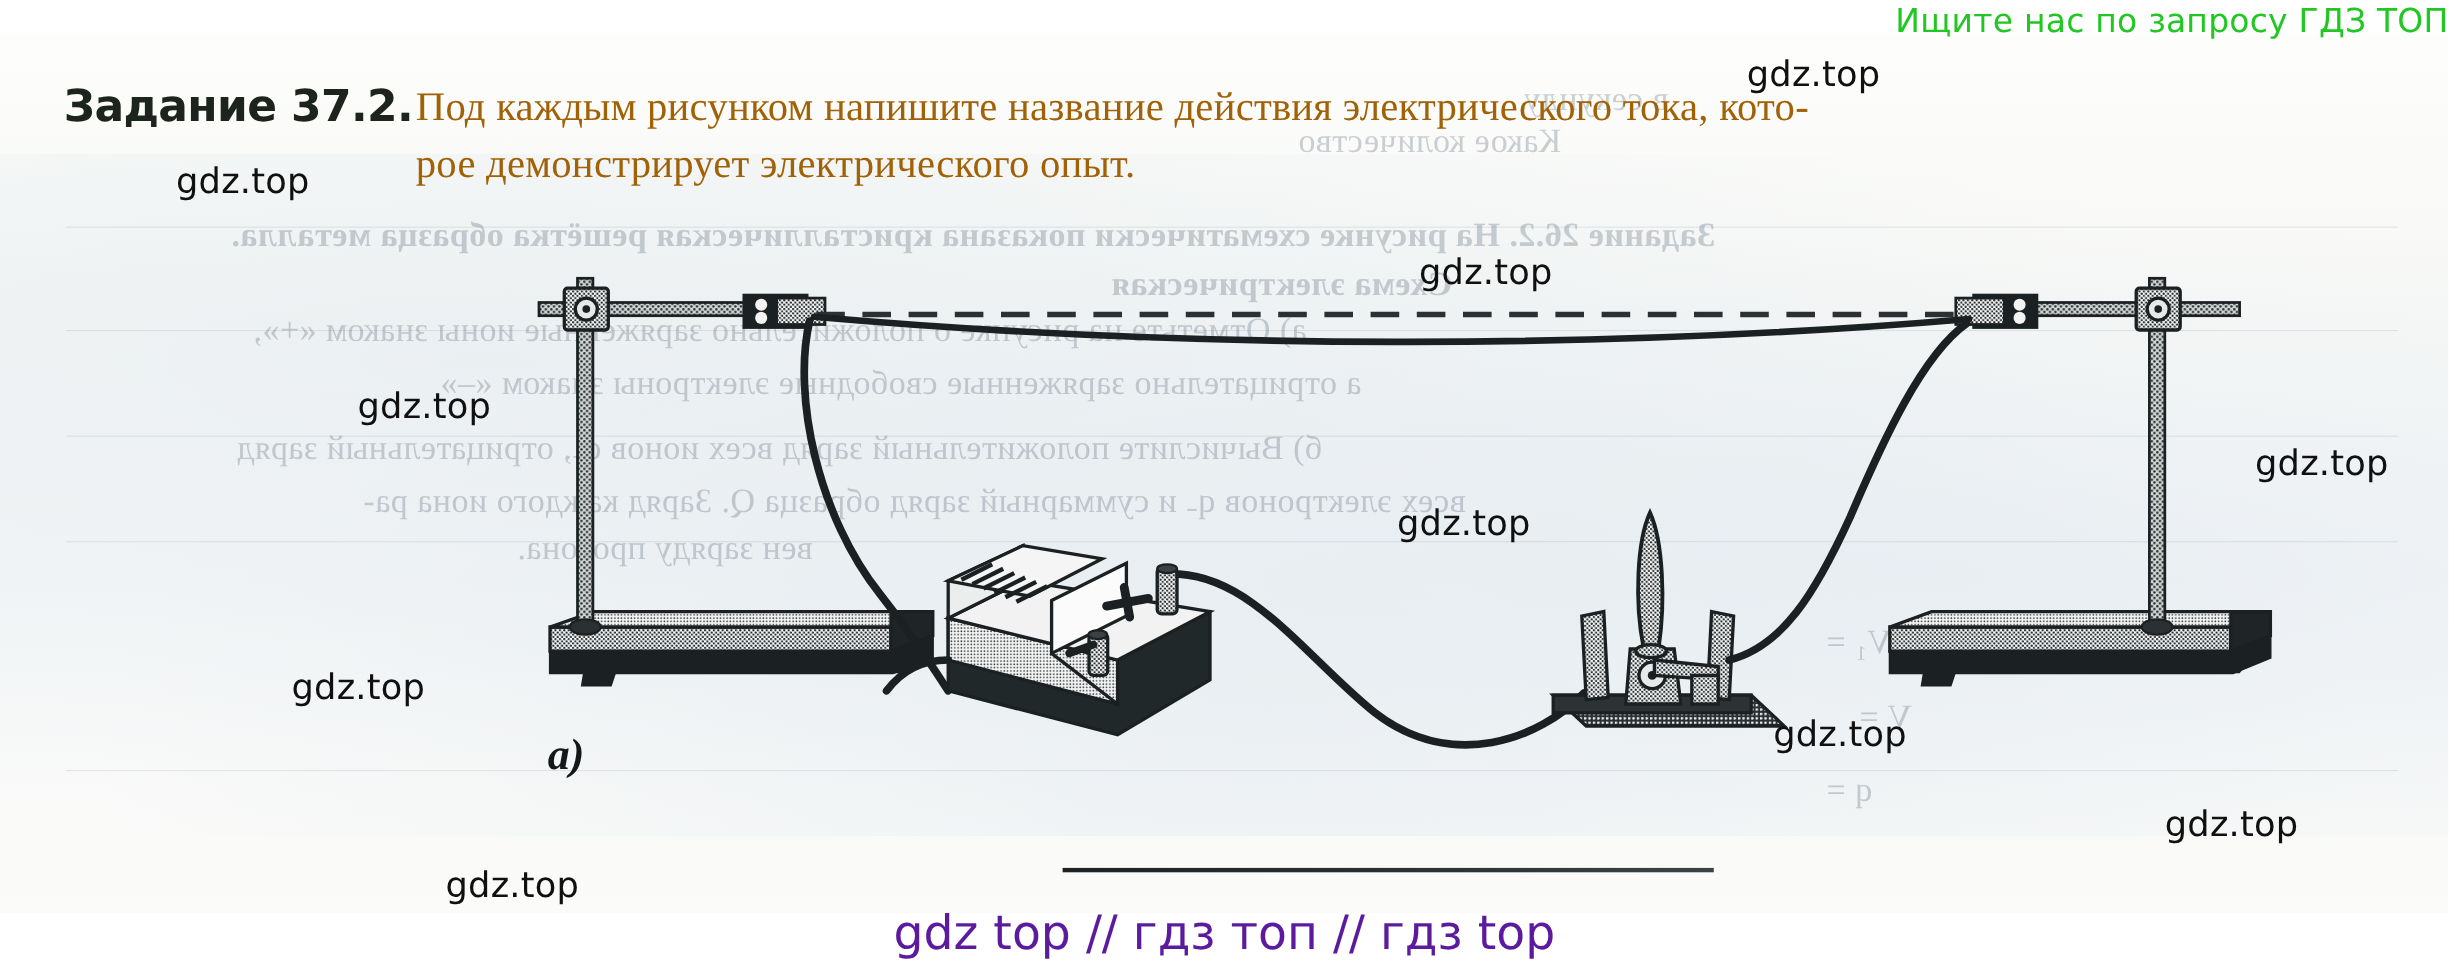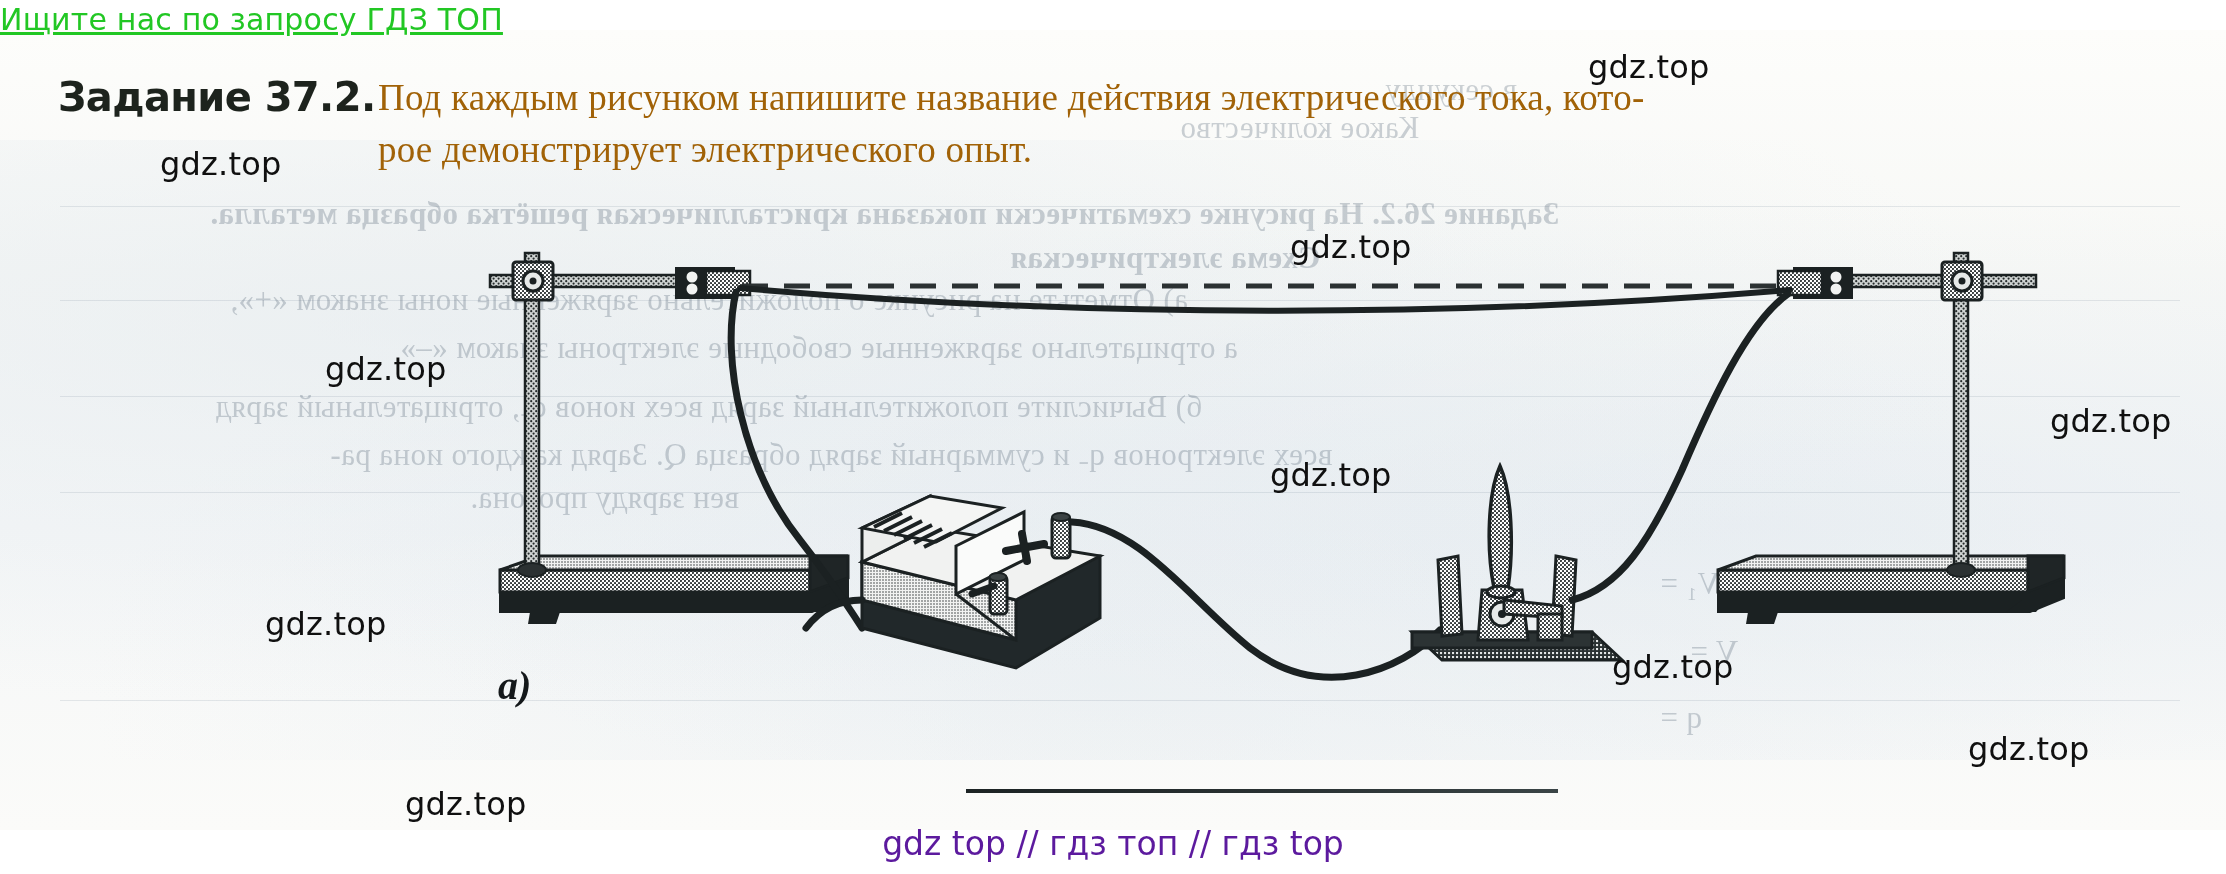--- a/index.html
+++ b/index.html
@@ -39,35 +39,34 @@
     position: absolute;
     height: 1px;
     background: rgba(120,140,155,0.18);
   }
 
   
   #promo-header {
     position: absolute;
     left: 0; top: 2px;
     width: 2226px;
-    text-align: left;
+    text-align: right;
     font-family: "DejaVu Sans", sans-serif;
     font-size: 30px;
     font-weight: 400;
     letter-spacing: 0.2px;
     white-space: nowrap;
-    text-decoration: underline;
   }
   #promo-footer {
     position: absolute;
     left: 0; top: 824px;
     width: 2226px;
     text-align: center;
     font-family: "DejaVu Sans", sans-serif;
-    font-size: 33px;
+    font-size: 43px;
     font-weight: 400;
     white-space: nowrap;
   }
 
   
   .wm {
     position: absolute;
     font-family: "DejaVu Sans", sans-serif;
     font-size: 32px;
     color: #101010;

